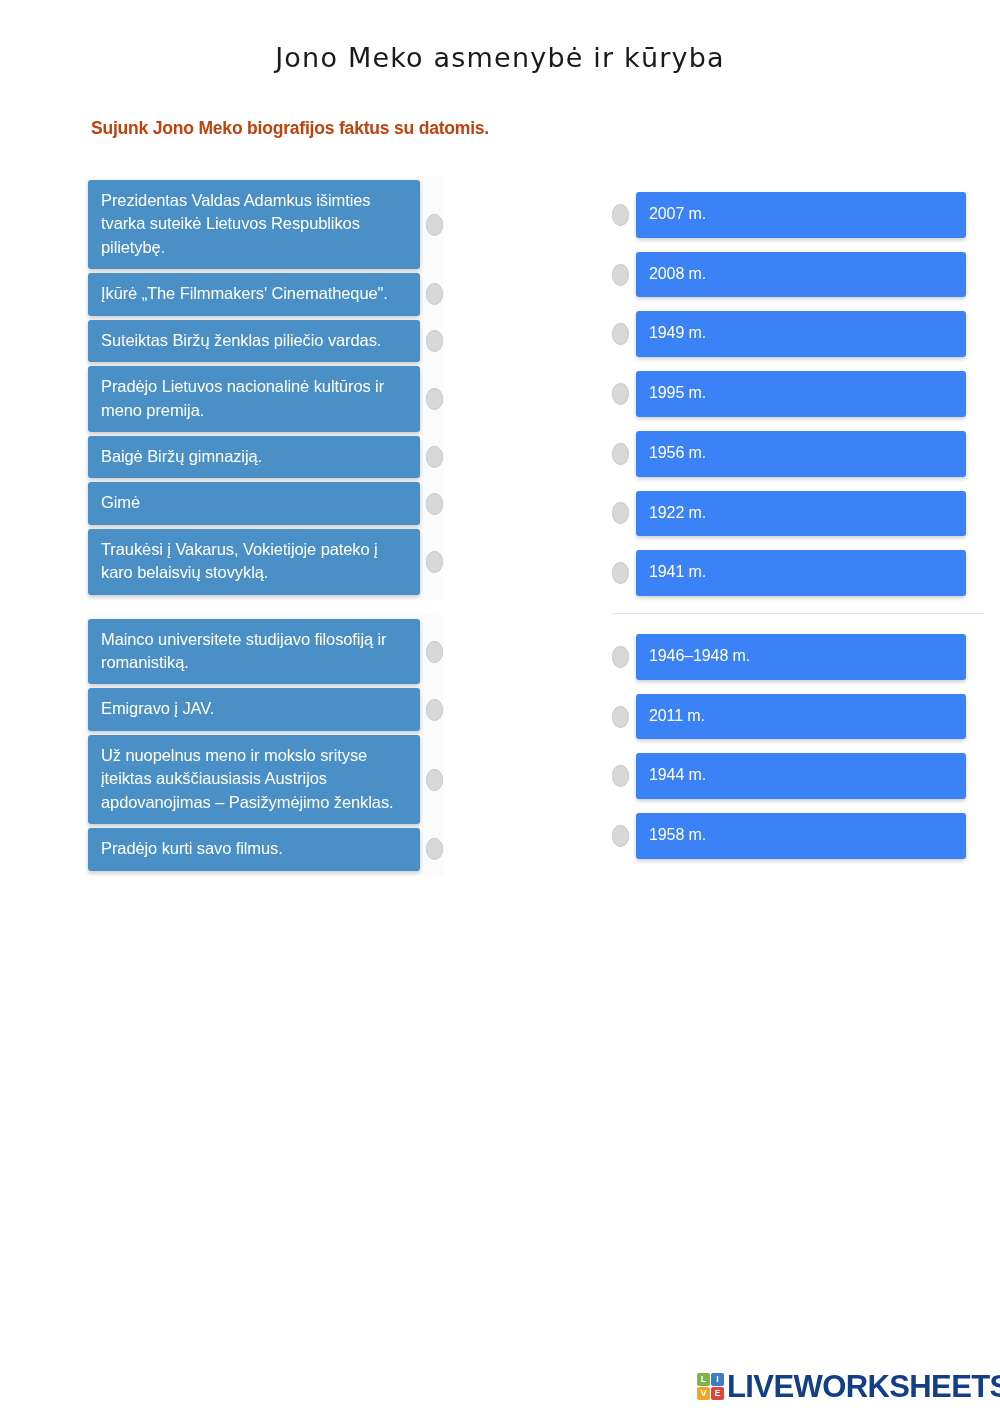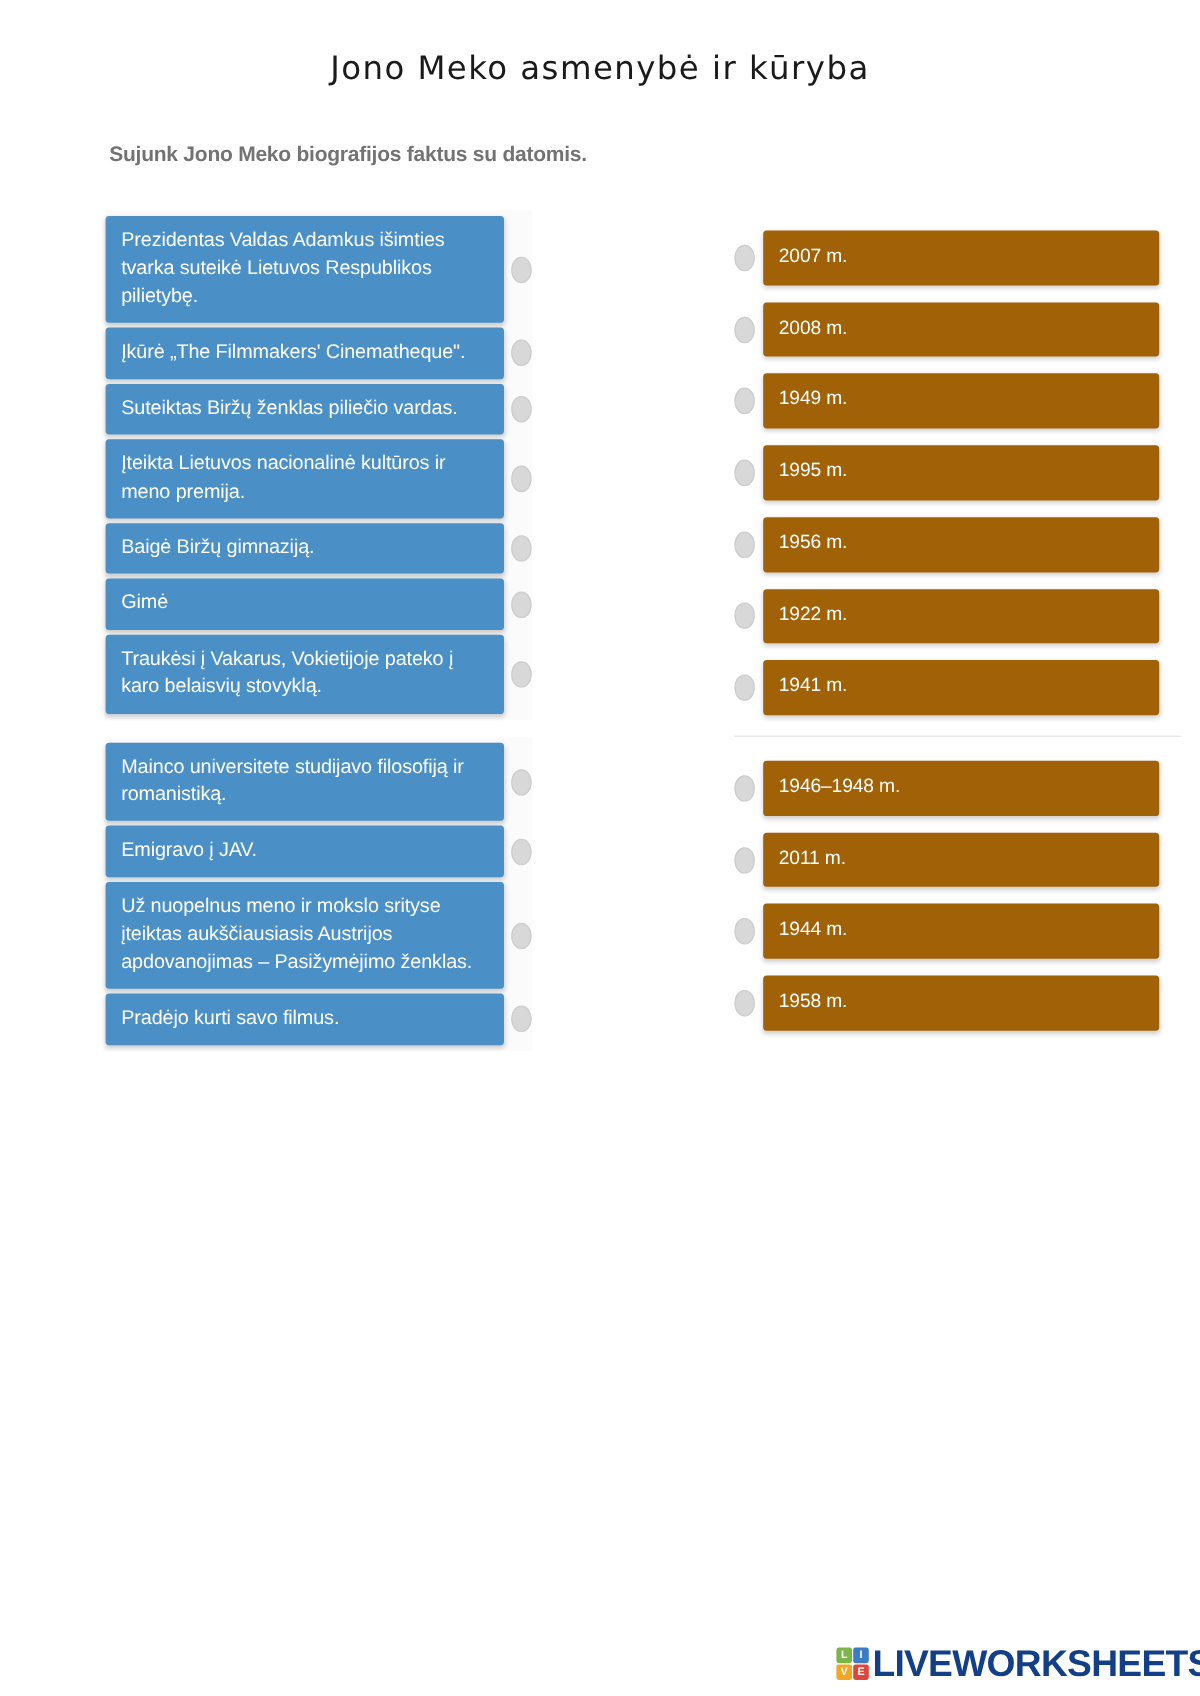--- a/index.html
+++ b/index.html
@@ -37,21 +37,21 @@
   }
 
   
   .instruction {
     position: absolute;
     top: 118px;
     left: 91px;
     font-family: "Liberation Sans", sans-serif;
     font-size: 17.5px;
     font-weight: bold;
-    color: #737373;
+    color: #c2410c;
     letter-spacing: -0.2px;
   }
 
   
   .match-area {
     position: absolute;
     top: 176px;
     left: 0;
     width: 1000px;
   }
@@ -117,21 +117,21 @@
   }
 
   .item-left {
     width: 380px;
     background: #4a90c6;
     padding: 9px 13px 10px 13px;
   }
 
   .item-right {
     width: 330px;
-    background: #a16207;
+    background: #3b82f6;
     padding: 11px 13px 12px 13px;
     font-size: 16px;
   }
 
   
   .dot {
     width: 17px;
     height: 22px;
     border-radius: 50%;
     background: #d8d8d8;
@@ -208,21 +208,21 @@
         </div>
         <div class="row">
           <div class="item-box item-left">Įkūrė „The Filmmakers' Cinematheque".</div>
           <div class="dot dot-left"></div>
         </div>
         <div class="row">
           <div class="item-box item-left">Suteiktas Biržų ženklas piliečio vardas.</div>
           <div class="dot dot-left"></div>
         </div>
         <div class="row">
-          <div class="item-box item-left">Įteikta Lietuvos nacionalinė kultūros ir meno premija.</div>
+          <div class="item-box item-left">Pradėjo Lietuvos nacionalinė kultūros ir meno premija.</div>
           <div class="dot dot-left"></div>
         </div>
         <div class="row">
           <div class="item-box item-left">Baigė Biržų gimnaziją.</div>
           <div class="dot dot-left"></div>
         </div>
         <div class="row">
           <div class="item-box item-left">Gimė</div>
           <div class="dot dot-left"></div>
         </div>

